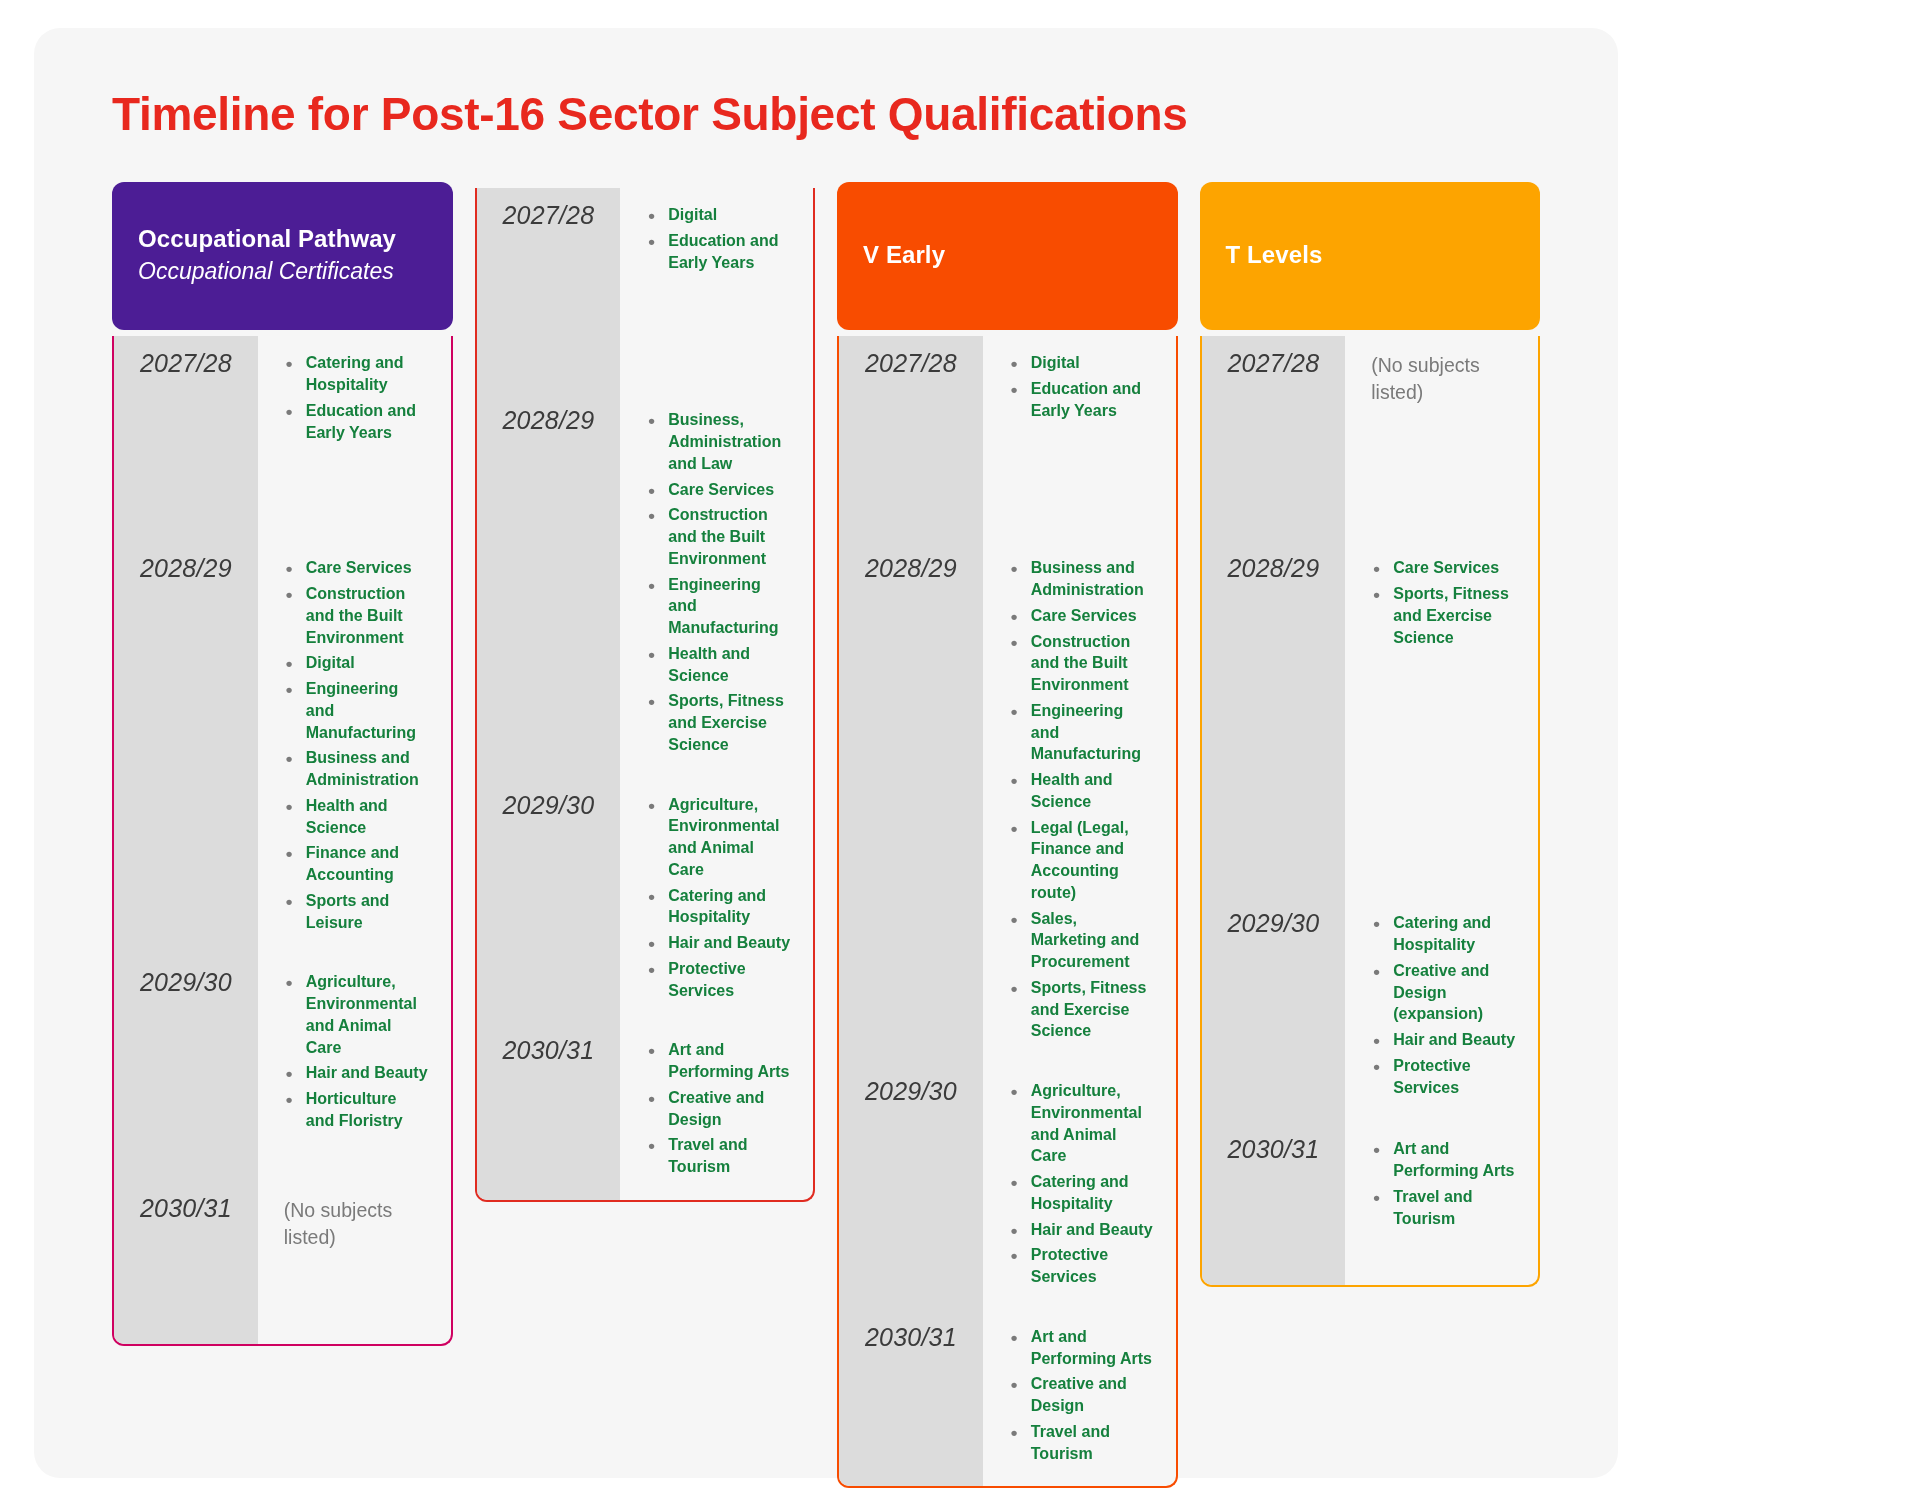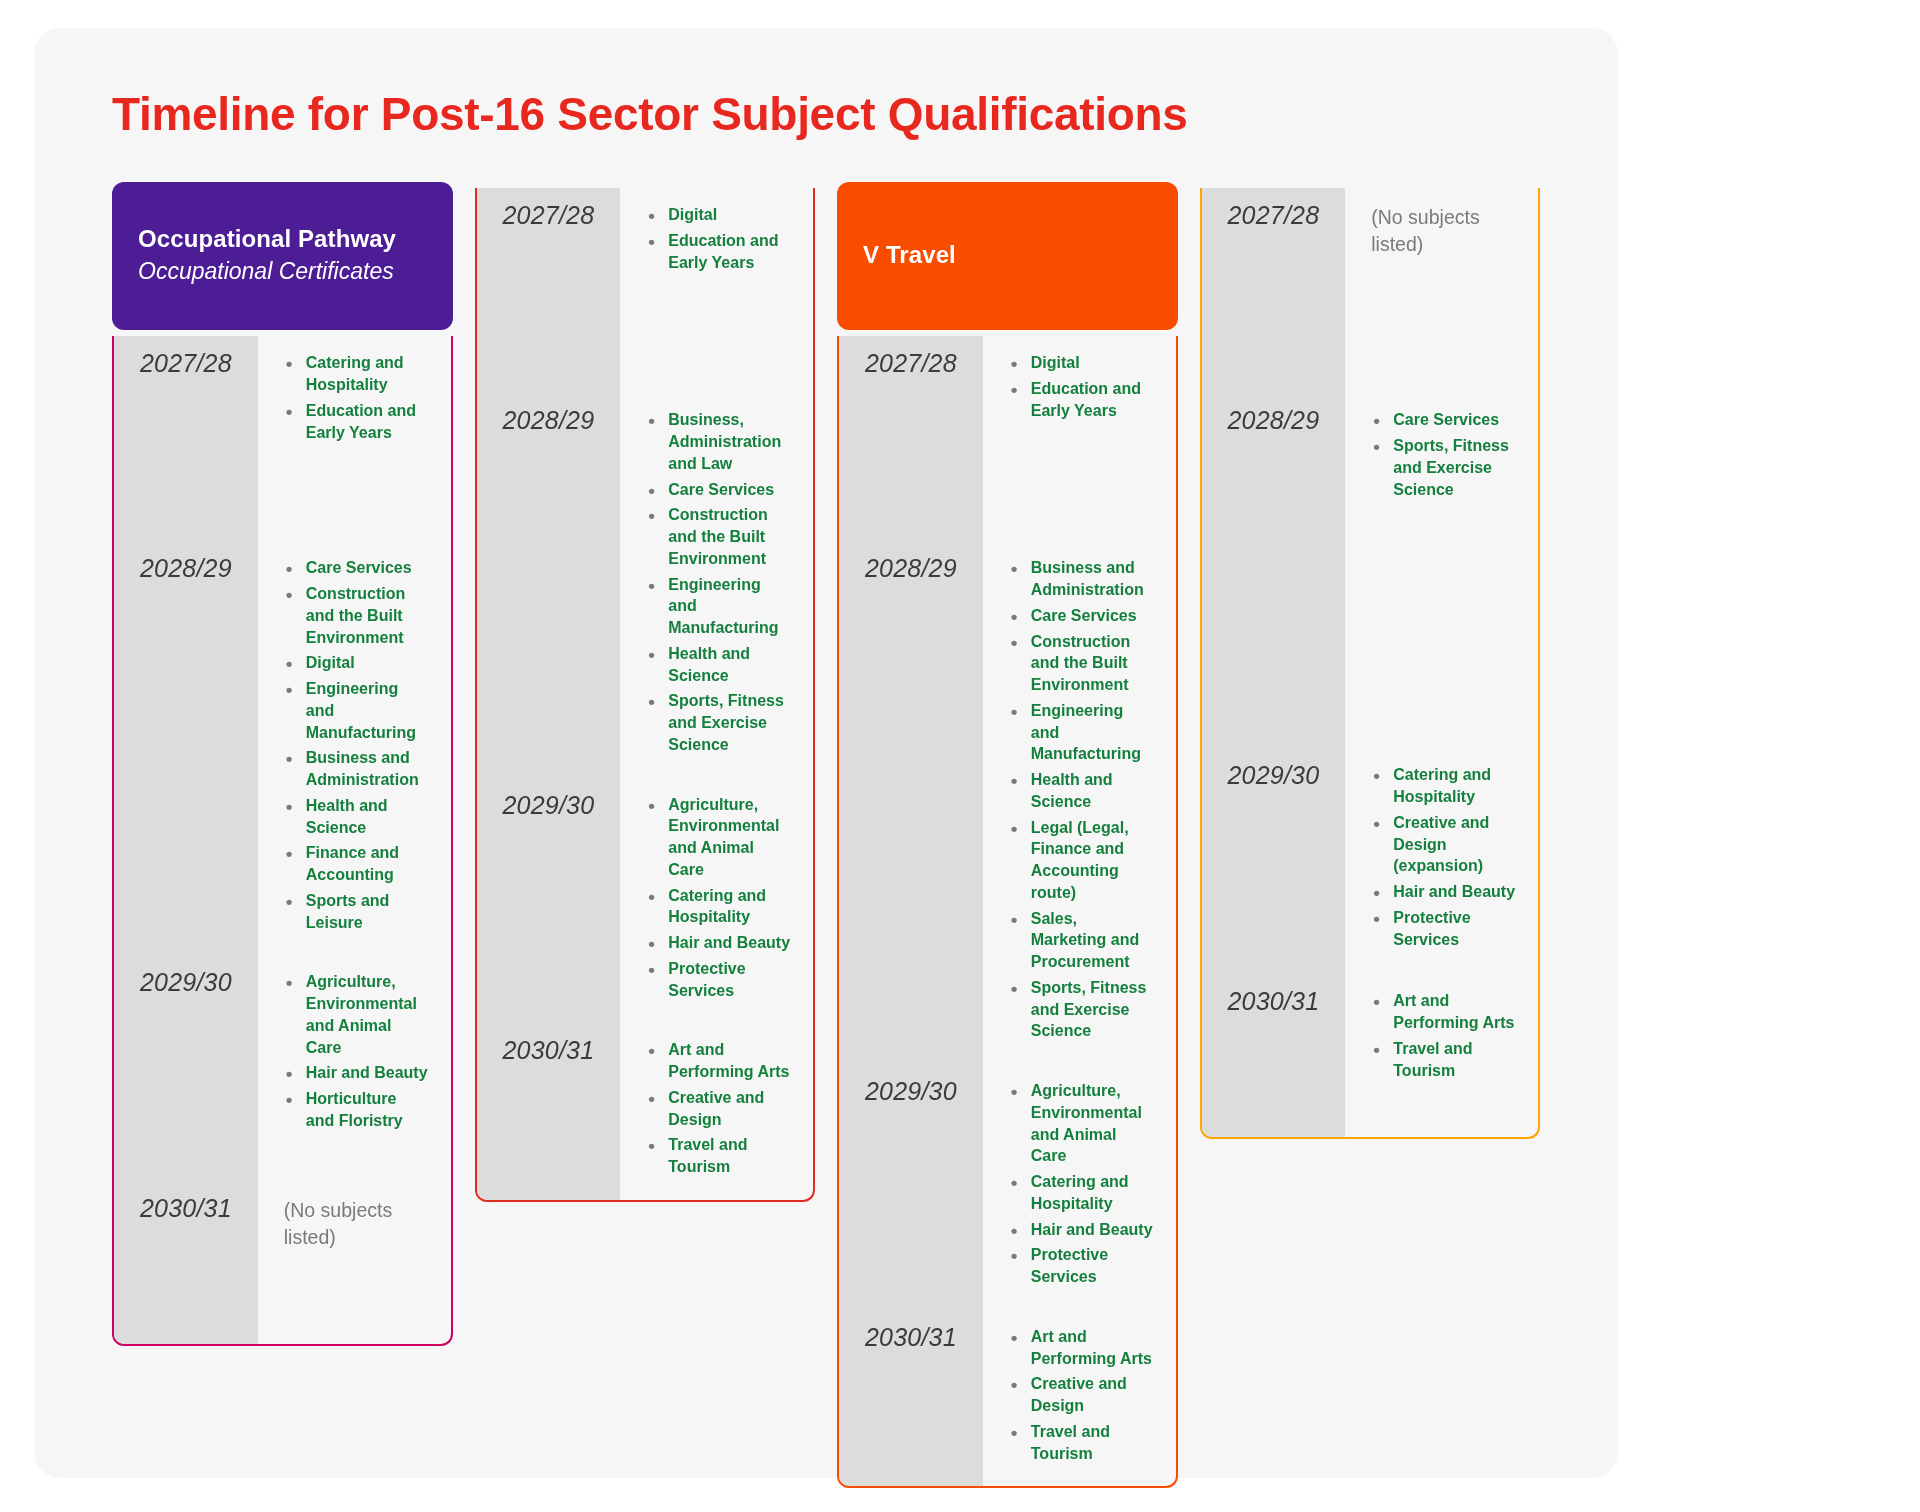--- a/index.html
+++ b/index.html
@@ -243,21 +243,21 @@
                   <li>Art and Performing Arts</li>
                   <li>Creative and Design</li>
                   <li>Travel and Tourism</li>
                 </ul>
               </div>
             </div>
           </div>
         </div>
         <div class="column">
           <div class="col-header" style="background: rgb(248, 76, 0);">
-            <div class="col-header-title">V Travel</div>
+            <div class="col-header-title">V Early</div>
           </div>
           <div class="col-body" style="border-color: rgb(248, 76, 0);">
             <div class="year-block row-h-0">
               <div class="year-band">2027/28</div>
               <div class="subject-area">
                 <ul class="subject-list">
                   <li>Digital</li>
                   <li>Education and Early Years</li>
                 </ul>
               </div>
@@ -294,20 +294,23 @@
                 <ul class="subject-list">
                   <li>Art and Performing Arts</li>
                   <li>Creative and Design</li>
                   <li>Travel and Tourism</li>
                 </ul>
               </div>
             </div>
           </div>
         </div>
         <div class="column">
+          <div class="col-header" style="background: rgb(253, 164, 0);">
+            <div class="col-header-title">T Levels</div>
+          </div>
           <div class="col-body" style="border-color: rgb(253, 164, 0);">
             <div class="year-block row-h-0">
               <div class="year-band">2027/28</div>
               <div class="subject-area">
                 <div class="empty-note">(No subjects listed)</div>
               </div>
             </div>
             <div class="year-block row-h-1">
               <div class="year-band">2028/29</div>
               <div class="subject-area">

